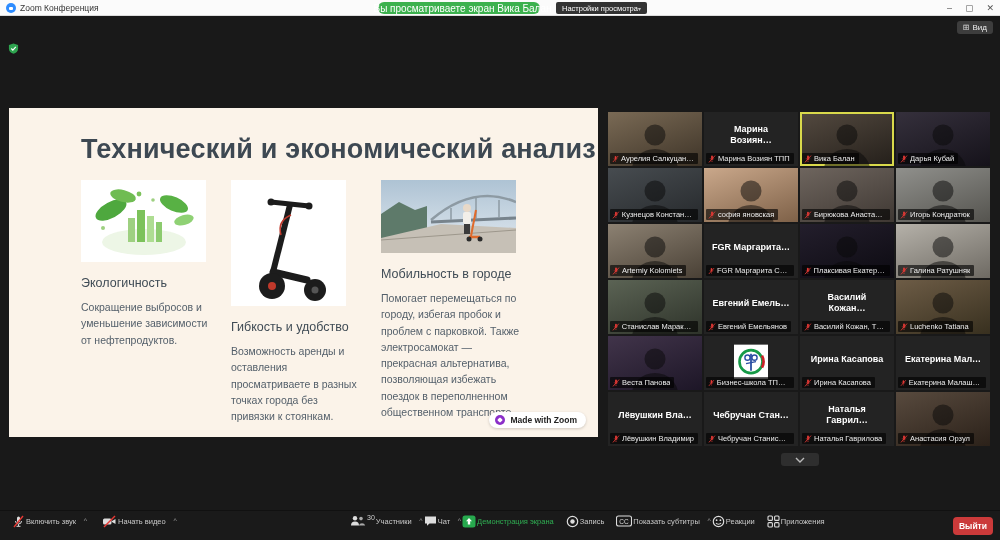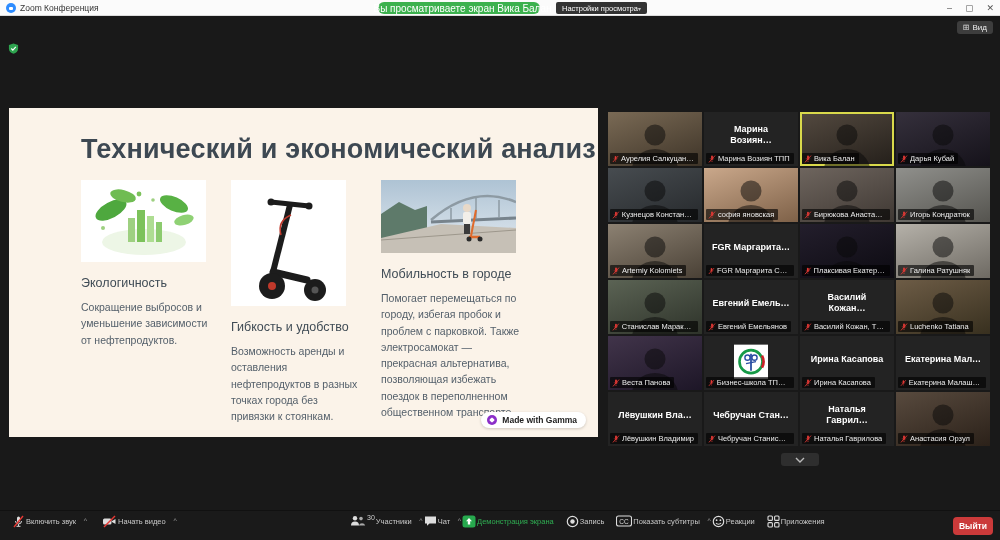--- a/index.html
+++ b/index.html
@@ -159,21 +159,21 @@
           <circle cx="78" cy="26" r="3.5" fill="#1c1c1c"></circle>
           <line x1="59" y1="25" x2="42" y2="92" stroke="#1c1c1c" stroke-width="6"></line>
           <path d="M42 92 L76 100" stroke="#1c1c1c" stroke-width="7" stroke-linecap="round"></path>
           <circle cx="41" cy="106" r="13" fill="#1c1c1c"></circle>
           <circle cx="41" cy="106" r="4" fill="#c0392b"></circle>
           <circle cx="84" cy="110" r="11" fill="#1c1c1c"></circle>
           <circle cx="84" cy="110" r="3.5" fill="#555"></circle>
           <path d="M60 35 q-14 6 -10 20" stroke="#c0392b" stroke-width="1.6" fill="none"></path>
         </svg>
         <h3>Гибкость и удобство</h3>
-        <p>Возможность аренды и оставления нефтепродуктов в разных точках города без привязки к стоянкам.</p>
+        <p>Возможность аренды и оставления просматриваете в разных точках города без привязки к стоянкам.</p>
       </div>
 
       <div class="col col-3">
         <svg class="img" viewBox="0 0 135 73">
           <defs>
             <linearGradient id="sky" x1="0" y1="0" x2="0" y2="1">
               <stop offset="0" stop-color="#aec3d4"></stop>
                 <stop offset="1" stop-color="#e3eaf0"></stop>
             </linearGradient>
           </defs>
@@ -193,21 +193,21 @@
           <line x1="88" y1="57" x2="99" y2="57" stroke="#e06a2b" stroke-width="2.5"></line>
           <circle cx="88" cy="59" r="2.5" fill="#2b2b2b"></circle>
           <circle cx="99" cy="59" r="2.5" fill="#2b2b2b"></circle>
         </svg>
         <h3>Мобильность в городе</h3>
         <p>Помогает перемещаться по городу, избегая пробок и проблем с парковкой. Также электросамокат — прекрасная альтернатива, позволяющая избежать поездок в переполненном общественном транспорте.</p>
       </div>
 
       <div class="gamma-badge">
         <span class="gdot"></span>
-        <span class="gtxt">Made with Gamma</span>
+        <span class="gtxt">Made with Zoom</span>
       </div>
     </div>
 
     <div class="pgrid" id="pgrid">
   <div class="tile" style="background: linear-gradient(160deg, rgb(122, 106, 85), rgb(62, 52, 40));">
     <svg class="silhouette" viewBox="0 0 94 54" preserveAspectRatio="none">
       <ellipse cx="47" cy="58" rx="23" ry="21" fill="rgba(8,8,8,0.5)"></ellipse>
       <circle cx="47" cy="23" r="10.5" fill="rgba(8,8,8,0.5)"></circle>
     </svg>
 

